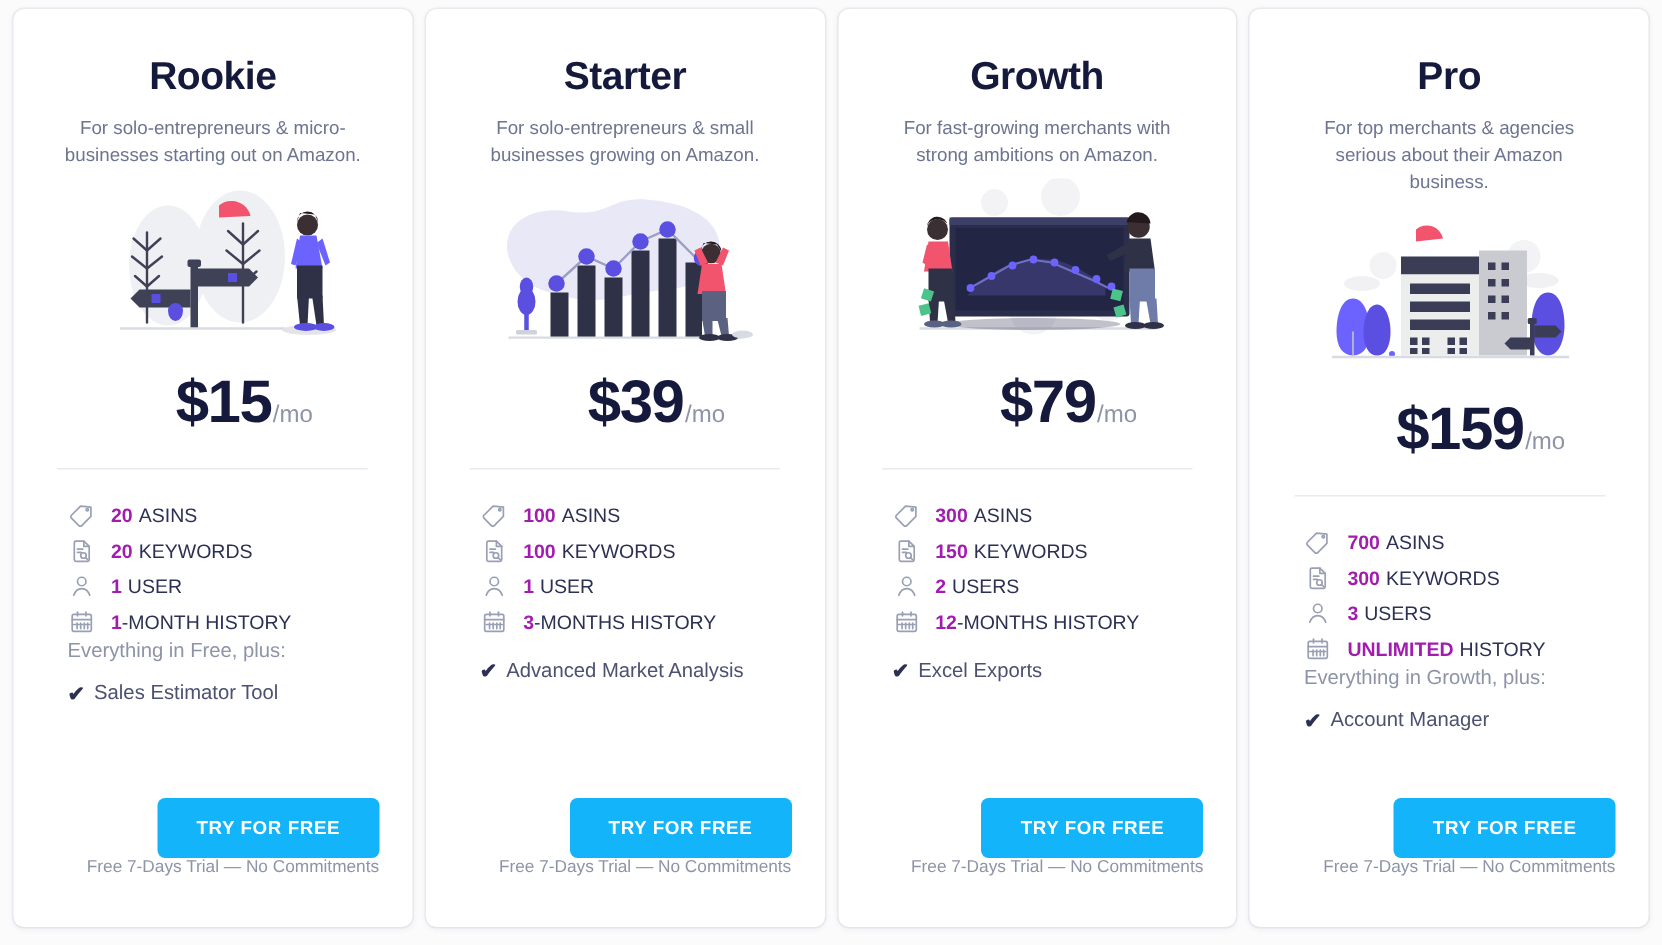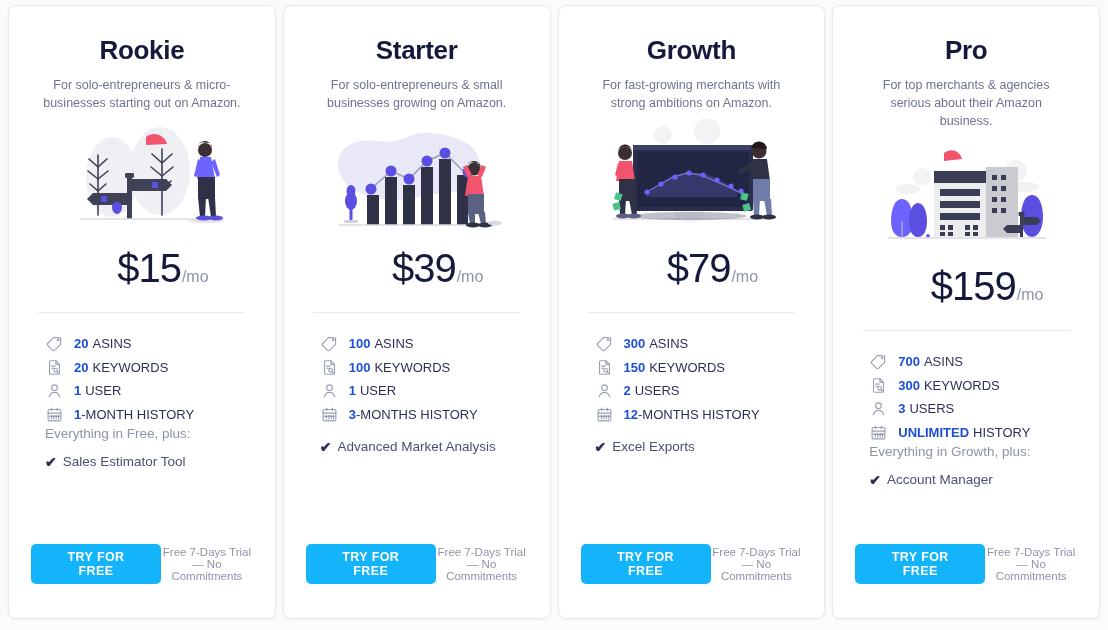--- a/index.html
+++ b/index.html
@@ -53,21 +53,21 @@
   }
   .illus-wrap svg { display: block; }
   .price-row {
     margin-top: 10px;
     display: flex;
     align-items: baseline;
     justify-content: center;
   }
   .price-main {
     font-size: 40px;
-    font-weight: normal;
+    font-weight: bold;
     color: #151a3d;
     letter-spacing: -1px;
     margin-left: 42px;
   }
   .price-per {
     font-size: 16px;
     color: #8e94a8;
     margin-left: 1px;
   }
   .divider {
@@ -92,21 +92,21 @@
   .feature-icon {
     width: 19px;
     height: 17px;
     margin-right: 10px;
     flex: 0 0 19px;
     display: flex;
     align-items: center;
     justify-content: center;
     color: #9aa0b4;
   }
-  .feature-value { font-weight: bold; color: #1d4ed8; }
+  .feature-value { font-weight: bold; color: #a21caf; }
   .feature-label { font-weight: normal; color: #2c3154; margin-left: 4px; }
   .feature-label.tight { margin-left: 0; }
   .everything {
     width: 100%;
     padding-left: 14px;
     font-size: 13.5px;
     color: #8e94a8;
   }
   .extra-row {
     margin-top: 13px;
@@ -121,21 +121,22 @@
     color: #2c3154;
     font-size: 14px;
     font-weight: bold;
     margin-right: 6px;
   }
   .cta-zone {
     margin-top: auto;
     padding-bottom: 34px;
     width: 100%;
     display: flex;
-    align-items: center;
+    flex-direction: column;
+    align-items: flex-end;
   }
   .cta-button {
     background: #14b4fa;
     color: #ffffff;
     border: none;
     border-radius: 5px;
     font-family: "Liberation Sans", sans-serif;
     font-size: 12.5px;
     font-weight: bold;
     letter-spacing: 0.4px;

